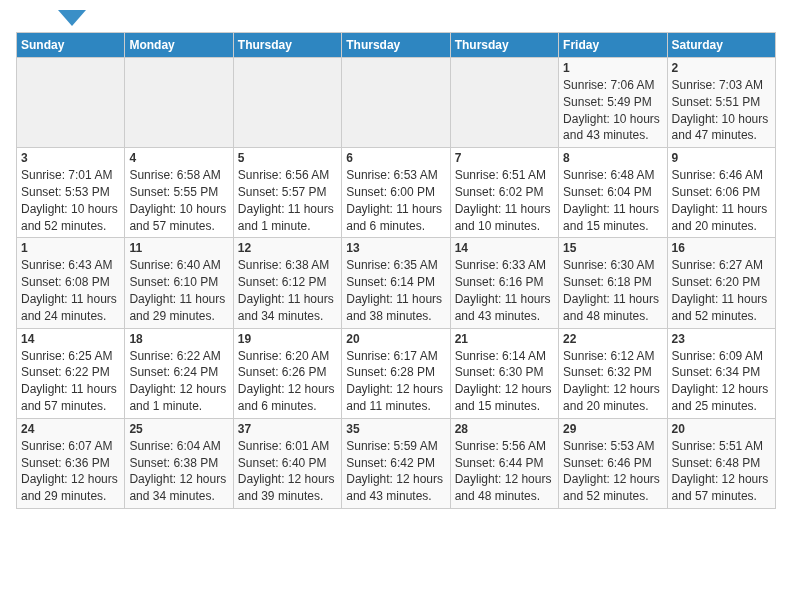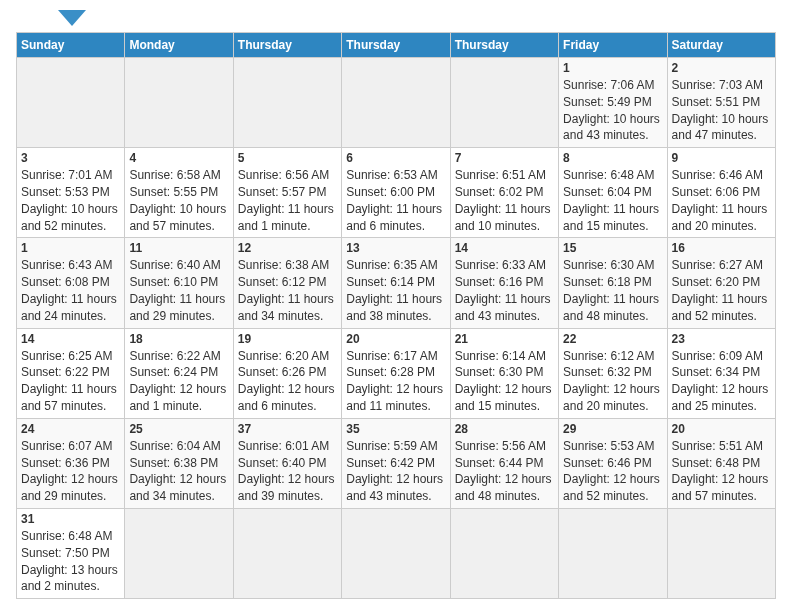--- a/index.html
+++ b/index.html
@@ -261,27 +261,15 @@
           </td>
           <td>
             <span class="day-num">29</span>
             <div class="day-info">Sunrise: 5:53 AM<br>Sunset: 6:46 PM<br>Daylight: 12 hours and 52 minutes.</div>
           </td>
           <td>
             <span class="day-num">20</span>
             <div class="day-info">Sunrise: 5:51 AM<br>Sunset: 6:48 PM<br>Daylight: 12 hours and 57 minutes.</div>
           </td>
         </tr>
-        <tr class="last-row">
-          <td>
-            <span class="day-num">31</span>
-            <div class="day-info">Sunrise: 6:48 AM<br>Sunset: 7:50 PM<br>Daylight: 13 hours and 2 minutes.</div>
-          </td>
-          <td class="empty-cell"></td>
-          <td class="empty-cell"></td>
-          <td class="empty-cell"></td>
-          <td class="empty-cell"></td>
-          <td class="empty-cell"></td>
-          <td class="empty-cell"></td>
-        </tr>
       </tbody>
   </table>
 </div>
 
 </body></html>

